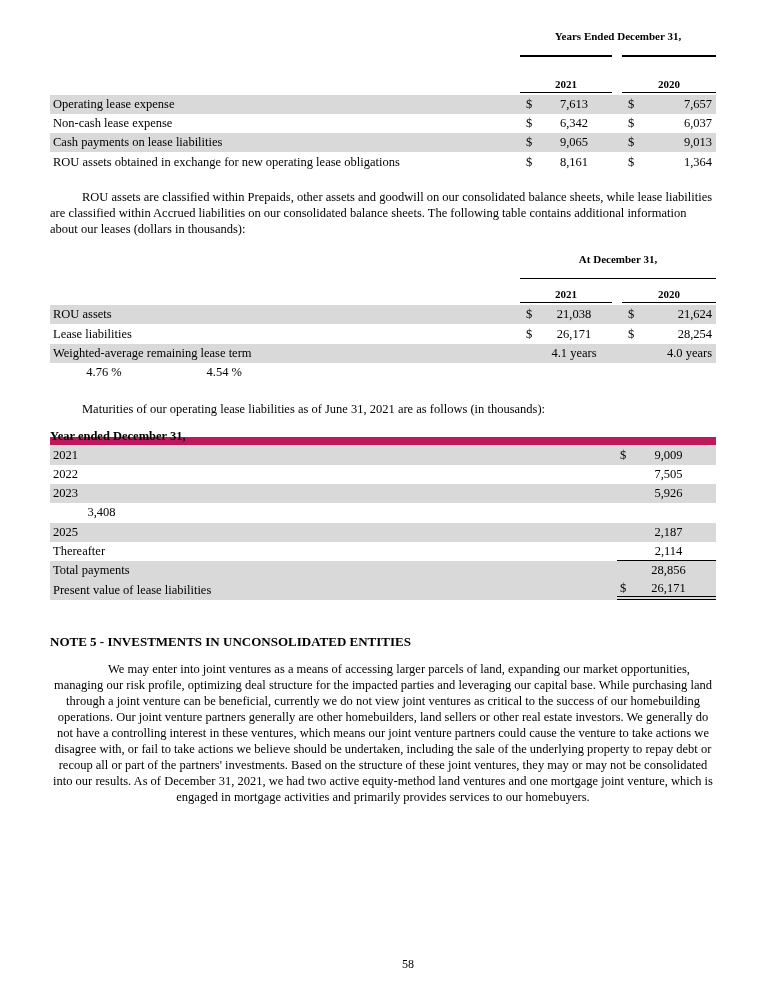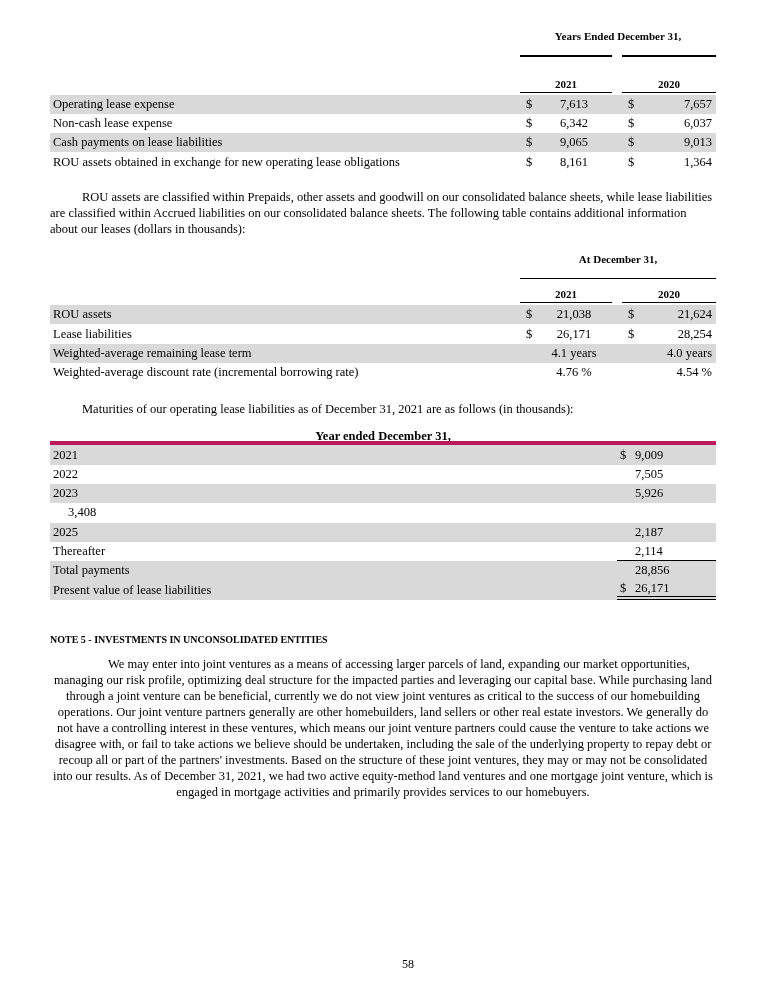--- a/index.html
+++ b/index.html
@@ -47,29 +47,29 @@
   .yearrow .ycol.g1 { width:92px; }
   .yearrow .ycol.g2 { width:94px; }
 
   
   .para { line-height:16px; text-indent:32px; text-align:left; }
   .p-rou { margin-top:17px; }
   .p-mat { margin-top:19px; }
 
   
   .t3 { margin-top:11px; width:100%; }
-  .t3-head { font-weight:bold; border-bottom:4px solid #be185d; padding:1px 0 2px 0; height:17px;text-align:center; }
+  .t3-head { font-weight:bold; border-bottom:8px solid #be185d; padding:1px 0 2px 0; height:17px; }
   .t3 .numgrp { width:99px; display:flex; align-items:center; height:19.3px; }
   .t3 .numgrp .cur { width:18px; padding-left:3px; }
-  .t3 .numgrp .val { flex:1; text-align:left; padding-right:14px; }
+  .t3 .numgrp .val { flex:1; text-align:center; padding-right:14px; }
   .t3 .b-single { border-bottom:1.5px solid #000; }
   .t3 .b-double { border-bottom:4px double #000; }
 
   
-  .note-head { margin-top:34px; font-size:10px; font-weight:bold; }
+  .note-head { margin-top:34px; font-size:13px; font-weight:bold; }
   .note-para { margin-top:11px;text-align:center; }
 
   .pageno {
     position:absolute; top:957px; left:0; width:100%;
     text-align:center; font-size:12px;margin-left:24px;
   }
 </style>
 </head>
 <body>
 
@@ -191,34 +191,33 @@
           <span class="cur"></span>
           <span class="val">4.1 years</span>
         </div>
       <div class="colgap"></div>
       <div class="grp grp2">
           <span class="cur"></span>
           <span class="val">4.0 years</span>
         </div>
     </div>
     <div class="trow drow">
-      <div class="tlabel">Weighted-average discount rate (incremental borrowing rate)</div>
       <div class="grp grp1">
           <span class="cur"></span>
           <span class="val">4.76 %</span>
         </div>
       <div class="colgap"></div>
       <div class="grp grp2">
           <span class="cur"></span>
           <span class="val">4.54 %</span>
         </div>
     </div>
   </div>
 
-  <p class="para p-mat">Maturities of our operating lease liabilities as of December 31, 2021 are as follows (in thousands):</p>
+  <p class="para p-mat">Maturities of our operating lease liabilities as of June 31, 2021 are as follows (in thousands):</p>
 
   <div class="t3">
     <div class="t3-head">Year ended December 31,</div>
 
     <div class="trow drow shaded">
       <div class="tlabel">2021</div>
       <div class="numgrp">
           <span class="cur">$</span>
           <span class="val">9,009</span>
         </div>

